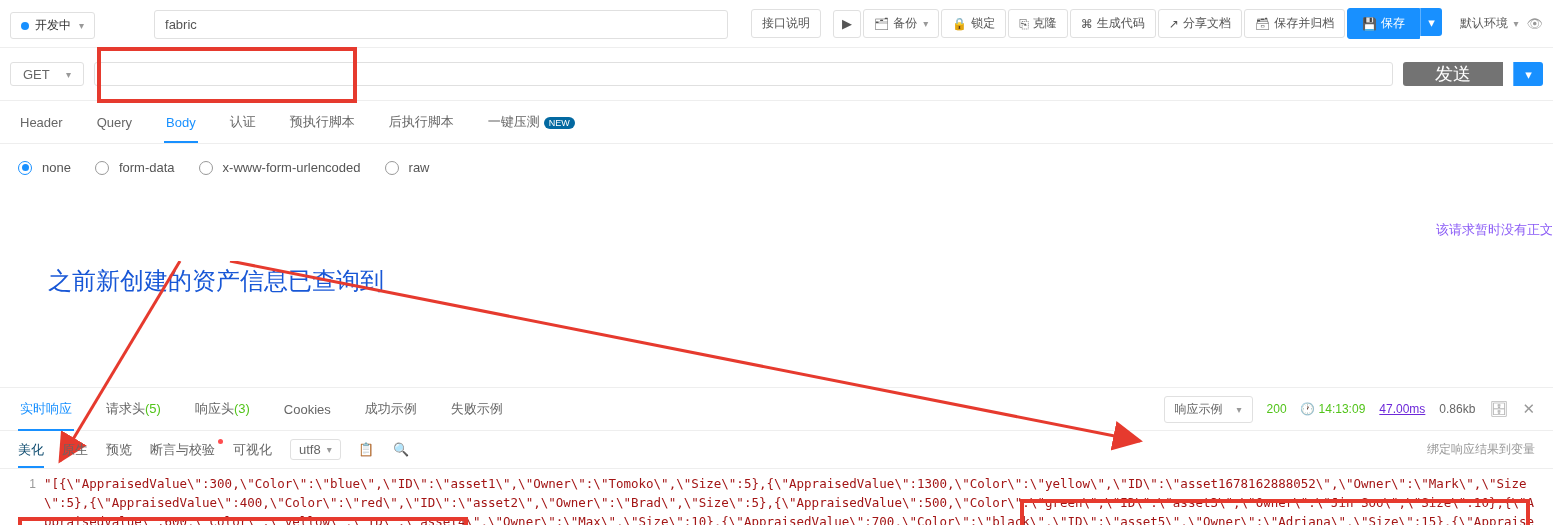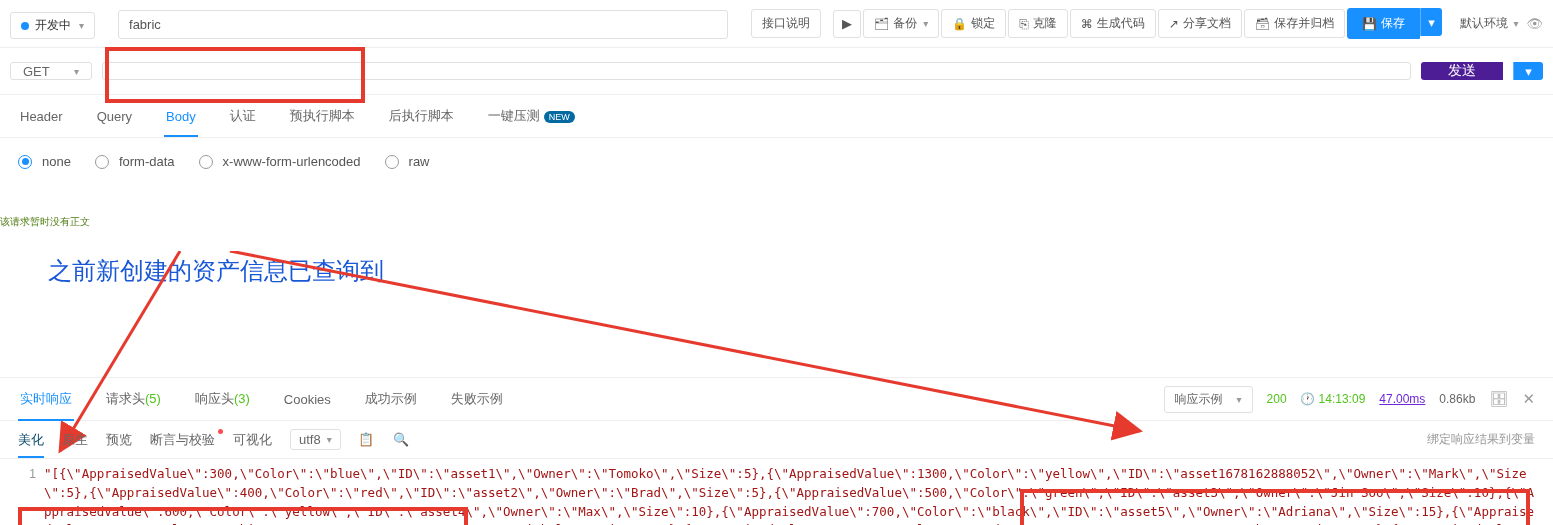--- a/index.html
+++ b/index.html
@@ -1,50 +1,50 @@
 <!DOCTYPE html>
 <html><head>
 <meta charset="utf-8">
 <style>
 * { box-sizing: border-box; margin: 0; padding: 0; }
 body { font-family: "Microsoft YaHei", "PingFang SC", Arial, sans-serif; font-size: 13px; color: #333; background: #fff; width: 1553px; }
 .top-bar { display: flex; align-items: flex-end; padding: 8px 10px; gap: 23px; border-bottom: 1px solid #eee; }
 .status-pill { display: flex; align-items: center; gap: 6px; padding: 4px 10px; border: 1px solid #e0e0e0; border-radius: 3px; font-size: 12px; }
 .dot-blue { width: 8px; height: 8px; border-radius: 50%; background: #1890ff; }
 .chev { color: #999; font-size: 10px; margin-left: 2px; }
-.name-input { flex: 1; border: 1px solid #e0e0e0; border-radius: 3px; padding: 6px 10px; font-size: 13px; color: #555; outline: none; }
+.name-input { flex: 1; border: 1px solid #e0e0e0; border-radius: 3px; padding: 6px 10px; font-size: 13px; color: #555; outline: none; margin-left: 36px; }
 .toolbar { display: flex; align-items: center; gap: 2px; }
 .tb-btn { display: flex; align-items: center; gap: 4px; padding: 5px 10px; border: 1px solid #e0e0e0; border-radius: 3px; font-size: 12px; color: #555; background: #fff; cursor: pointer; }
 .tb-sep { width: 8px; }
 .icon-btn { width: 28px; height: 28px; display: flex; align-items: center; justify-content: center; border: 1px solid #e0e0e0; border-radius: 3px; cursor: pointer; color: #555; }
 .save-btn { background: #1890ff; color: #fff; border-color: #1890ff; border-top-left-radius: 3px; border-bottom-left-radius: 3px; border-top-right-radius: 0; border-bottom-right-radius: 0; padding: 6px 14px; }
 .save-chev { background: #1890ff; color: #fff; border-color: #1890ff; border-top-right-radius: 3px; border-bottom-right-radius: 3px; border-top-left-radius: 0; border-bottom-left-radius: 0; width: 22px; height: 28px; display: flex; align-items: center; justify-content: center; border-left: 1px solid rgba(255,255,255,0.3); }
 .env-btn { border: none; color: #555; font-size: 12px; padding: 4px 6px; cursor: pointer; background: transparent; }
 .eye-ic { color: #999; cursor: pointer; }
 
 .req-row { display: flex; gap: 10px; padding: 14px 10px; border-bottom: 1px solid #eee; align-items: stretch; }
-.method-sel { width: 82px; border: 1px solid #e0e0e0; border-radius: 3px; display: flex; align-items: center; justify-content: space-between; padding: 0 12px; color: #666; font-size: 13px; cursor: pointer; }
+.method-sel { width: 74px; border: 1px solid #e0e0e0; border-radius: 3px; display: flex; align-items: center; justify-content: space-between; padding: 0 12px; color: #666; font-size: 13px; cursor: pointer; }
 .url-box { flex: 1; border: 1px solid #e0e0e0; border-radius: 3px; display: flex; align-items: center; padding: 0 14px; font-size: 15px; color: #555; position: relative; }
 .red-box { position: absolute; border: 4px solid #e63a2e; left: 2px; top: -16px; width: 260px; height: 56px; pointer-events: none; }
-.send-btn { width: 82px; background: #4c1d95; color: #fff; border: none; border-top-left-radius: 3px; border-bottom-left-radius: 3px; font-size: 14px; cursor: pointer; }
+.send-btn { width: 100px; background: #737373; color: #fff; border: none; border-top-left-radius: 3px; border-bottom-left-radius: 3px; font-size: 18px; cursor: pointer; }
 .send-chev { width: 30px; background: #1890ff; color: #fff; display: flex; align-items: center; justify-content: center; border-top-right-radius: 3px; border-bottom-right-radius: 3px; border-left: 1px solid rgba(255,255,255,0.3); cursor: pointer; }
 
 .tabs { display: flex; gap: 30px; padding: 0 18px; border-bottom: 1px solid #eee; align-items: center; }
 .tab { padding: 12px 2px; font-size: 13px; color: #666; cursor: pointer; position: relative; }
 .tab.active { color: #1890ff; }
 .tab.active::after { content: ""; position: absolute; left: 0; right: 0; bottom: -1px; height: 2px; background: #1890ff; }
 .new-badge { background: #0369a1; color: #fff; font-size: 9px; padding: 1px 5px; border-radius: 7px; margin-left: 4px; }
 
 .body-opts { display: flex; gap: 24px; padding: 16px 18px; }
 .radio { display: flex; align-items: center; gap: 10px; font-size: 13px; color: #555; cursor: pointer; }
 .radio .circ { width: 14px; height: 14px; border: 1px solid #999; border-radius: 50%; display: flex; align-items: center; justify-content: center; }
 .radio.sel .circ { border-color: #1890ff; }
 .radio.sel .circ::after { content: ""; width: 7px; height: 7px; border-radius: 50%; background: #1890ff; }
 
-.empty-msg { text-align: left; color: #4d7c0f; font-size: 10px; padding: 30px 0 20px; }
+.empty-msg { text-align: right; color: #8b5cf6; font-size: 13px; padding: 30px 0 20px; }
 .annotation { color: #1857d6; font-size: 24px; font-weight: 400; padding: 6px 0 0 48px; }
 
 .svg-layer { width: 100%; height: 90px; position: relative; }
 .svg-layer svg { position: absolute; left: 0; top: -36px; width: 1553px; height: 220px; pointer-events: none; }
 
 .resp-tabs { display: flex; align-items: center; border-top: 1px solid #eee; border-bottom: 1px solid #eee; padding: 0 18px; }
 .resp-tab { padding: 12px 2px; margin-right: 30px; font-size: 13px; color: #666; cursor: pointer; position: relative; }
 .resp-tab.active { color: #1890ff; }
 .resp-tab.active::after { content: ""; position: absolute; left: 0; right: 0; bottom: -1px; height: 2px; background: #1890ff; }
 .cnt { color: #52c41a; }

